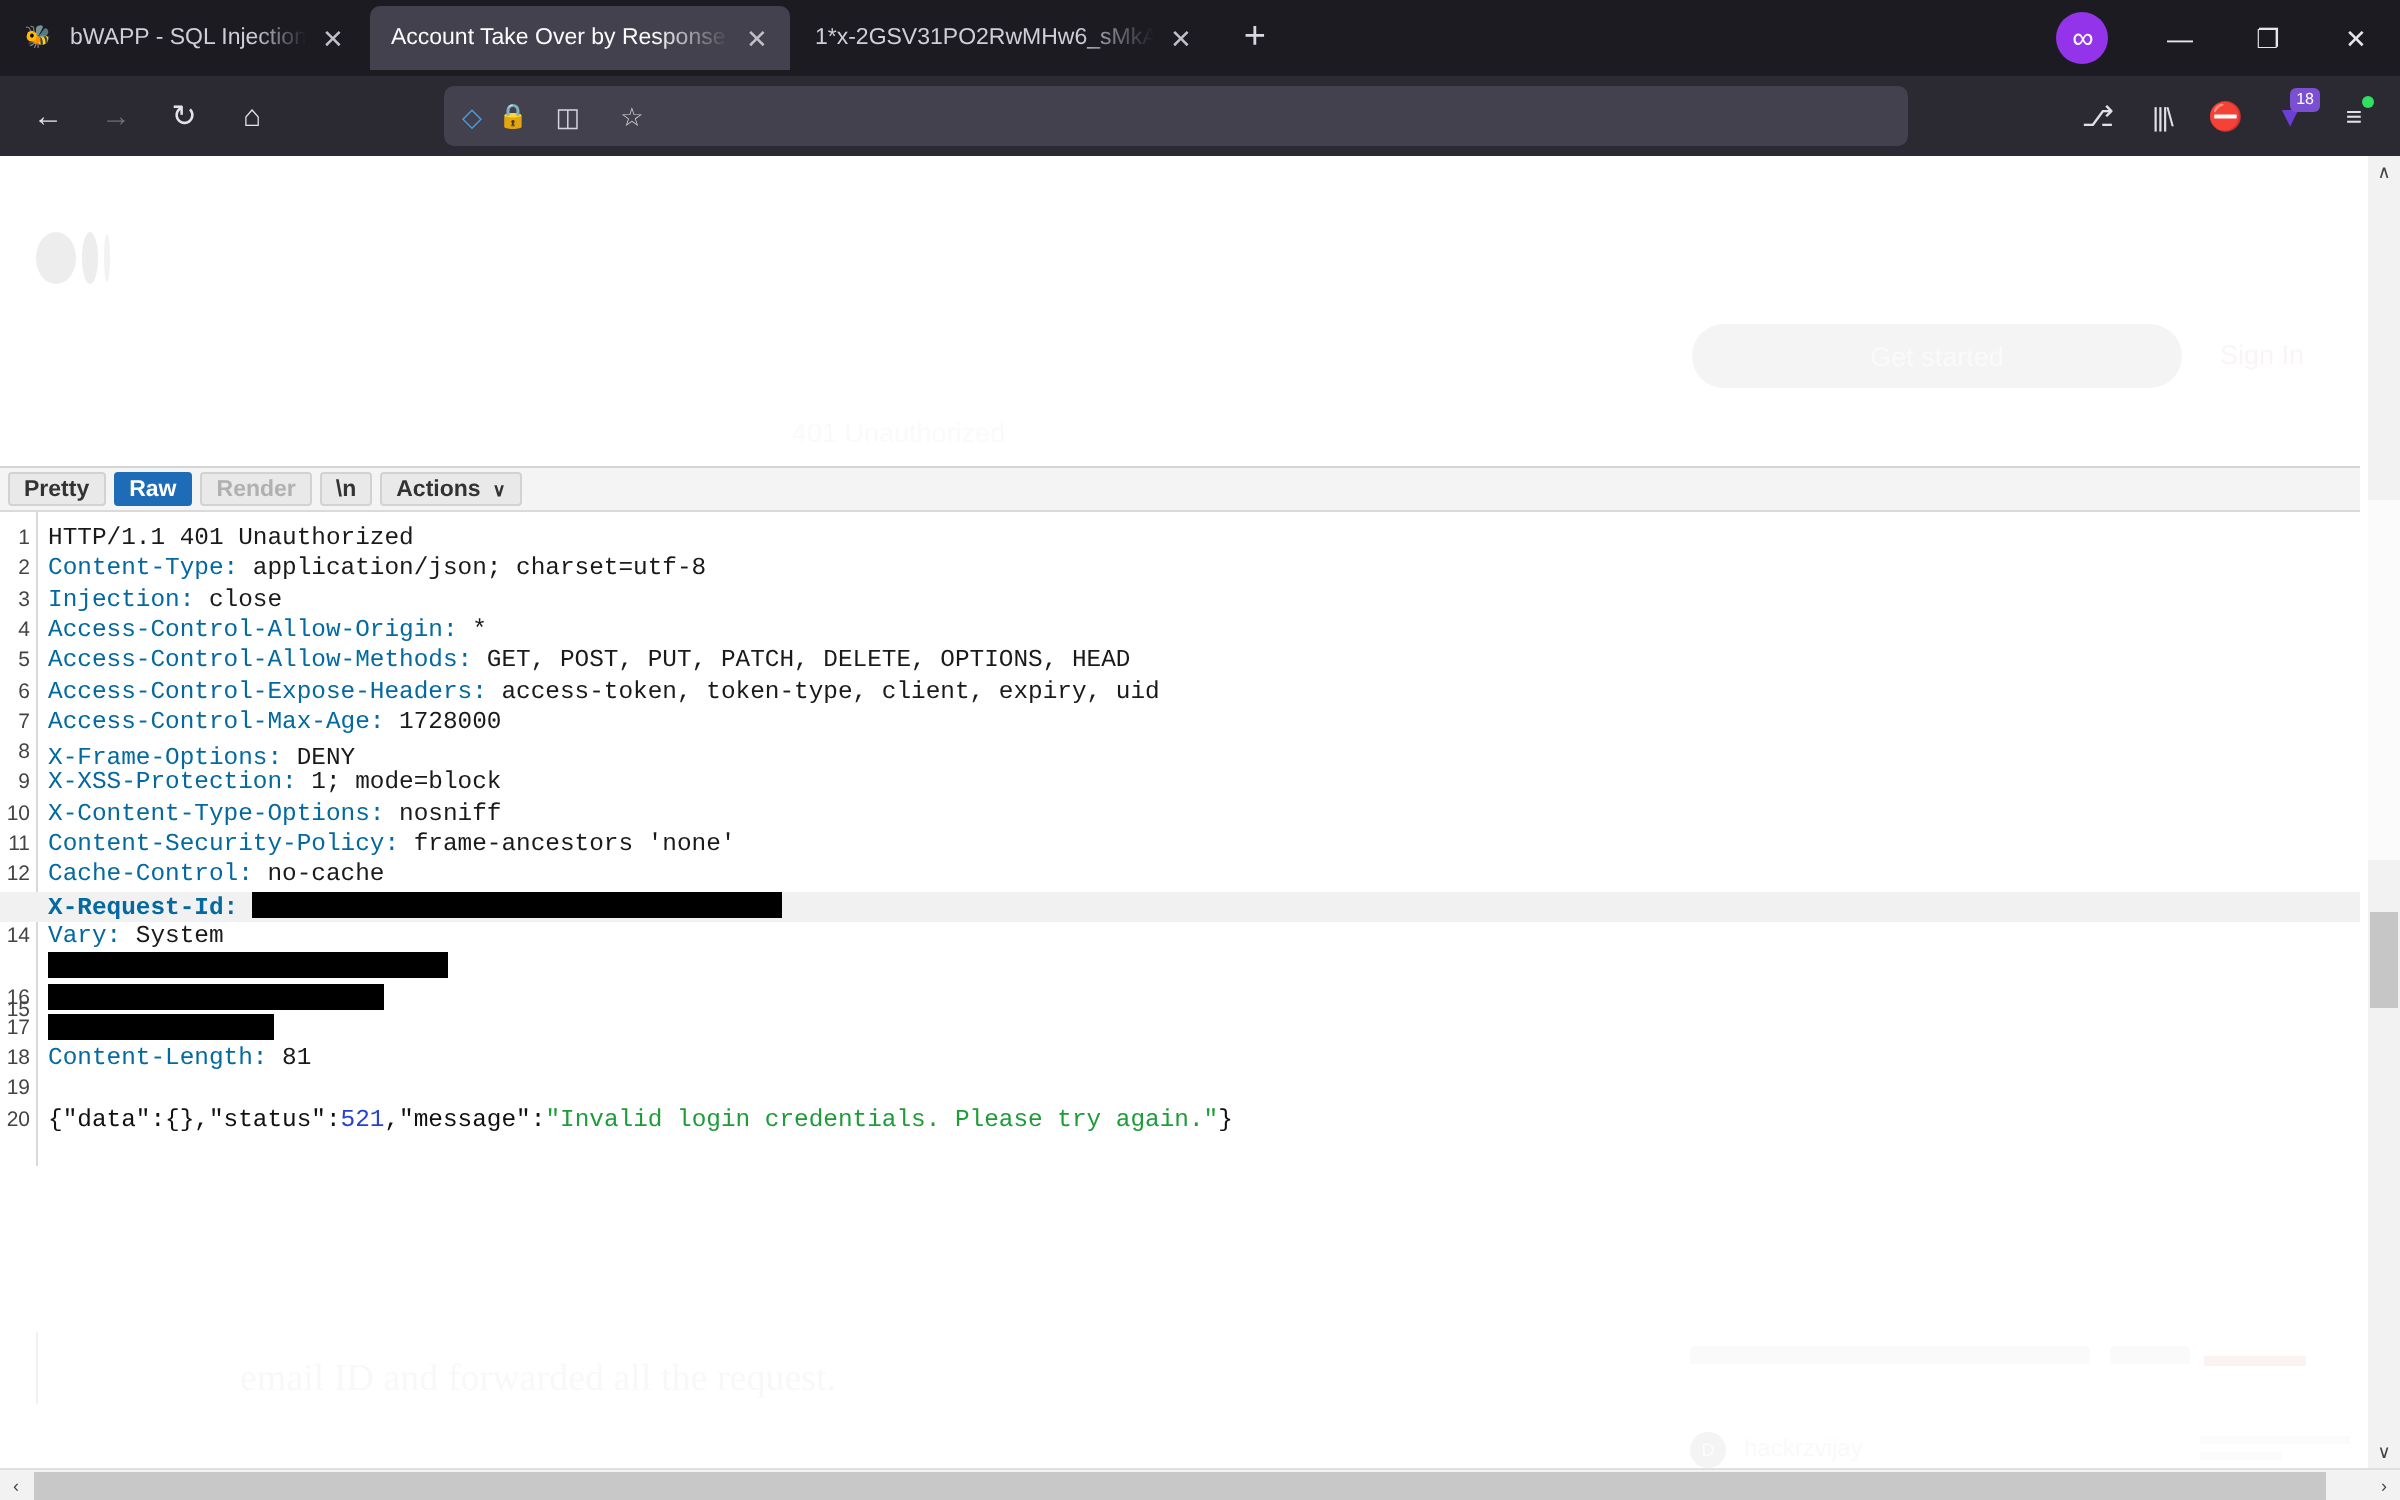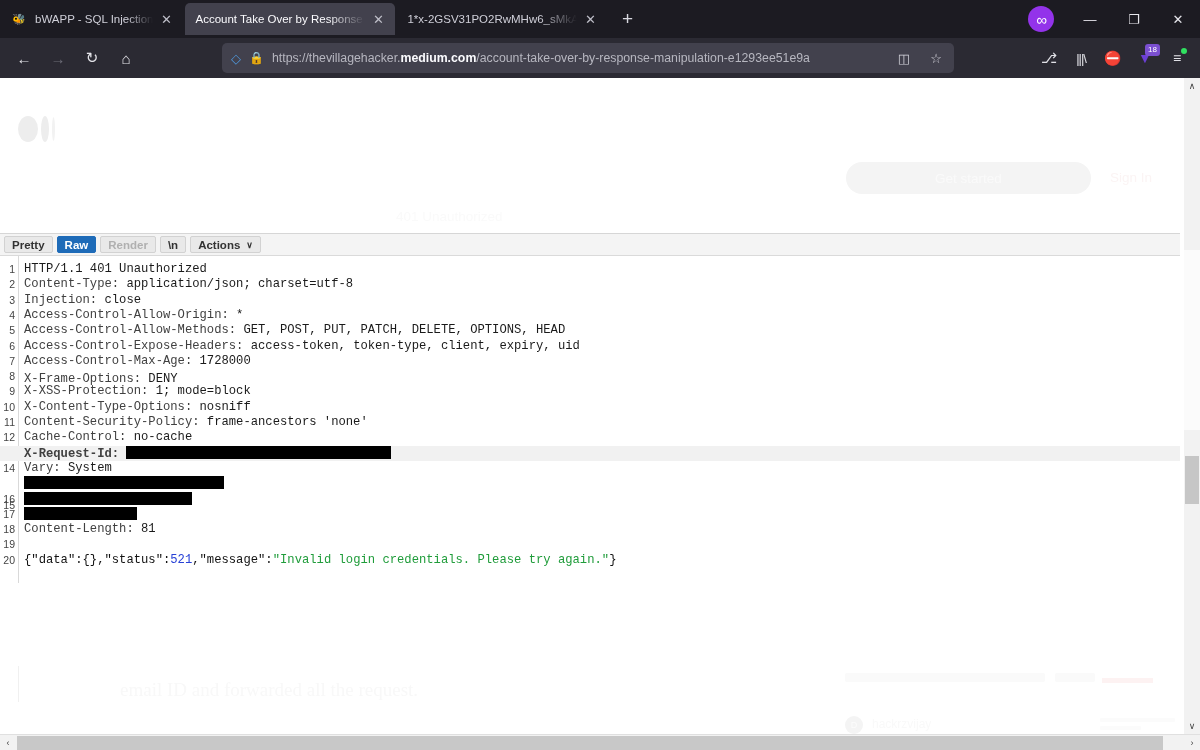--- a/index.html
+++ b/index.html
@@ -205,21 +205,21 @@
     position: absolute; left: 0; top: 0; width: 19px; height: 100%;
     border-right: 1px solid #d9d9d9; background: #fff;
   }
   .gline {
     position: absolute; right: 3px; color: #444; font-size: 10.5px;
     font-family: "Liberation Sans", sans-serif; line-height: 15.3px;
   }
   .code-area { position: absolute; left: 24px; top: 0; right: 0; top: 0; }
   .crow { height: 15.3px; line-height: 15.3px; white-space: pre; }
   .crow.hl { background: #f1f1f1; margin-left: -24px; padding-left: 24px; font-weight: bold; }
-  .hk { color: #404040; }
+  .hk { color: #0369a1; }
   .hv { color: #1a1a1a; }
   .jstr { color: #1f9c3a; }
   .jnum { color: #2741d6; }
   .jpun { color: #111; }
   .redact { display: inline-block; background: #000; height: 13px; vertical-align: -2px; }
 
   
   .vscroll {
     position: absolute; right: 0; top: 78px; width: 16px; height: 656px;
     background: #f2f2f2;
@@ -286,21 +286,20 @@
   <div class="navbar">
     <div class="navbtn">←</div>
     <div class="navbtn dim">→</div>
     <div class="navbtn">↻</div>
     <div class="navbtn">⌂</div>
 
     <div class="urlwrap">
       <div class="urlbar">
         <span class="shield">◇</span>
         <span class="lock">🔒</span>
-        <span class="urltext"><span>https://thevillagehacker.</span><b>medium.com</b><span>/account-take-over-by-response-manipulation-e1293ee51e9a</span></span>
         <span class="urlicon">◫</span>
         <span class="urlicon">☆</span>
       </div>
     </div>
 
     <div class="extarea">
       <div class="exticon">⎇</div>
       <div class="exticon" style="font-size:13px;letter-spacing:-1px;">|||\</div>
       <div class="exticon" style="color:#e05252;">⛔</div>
       <div class="exticon" style="color:#6b3fd4;">▼<span class="countbadge">18</span></div>

